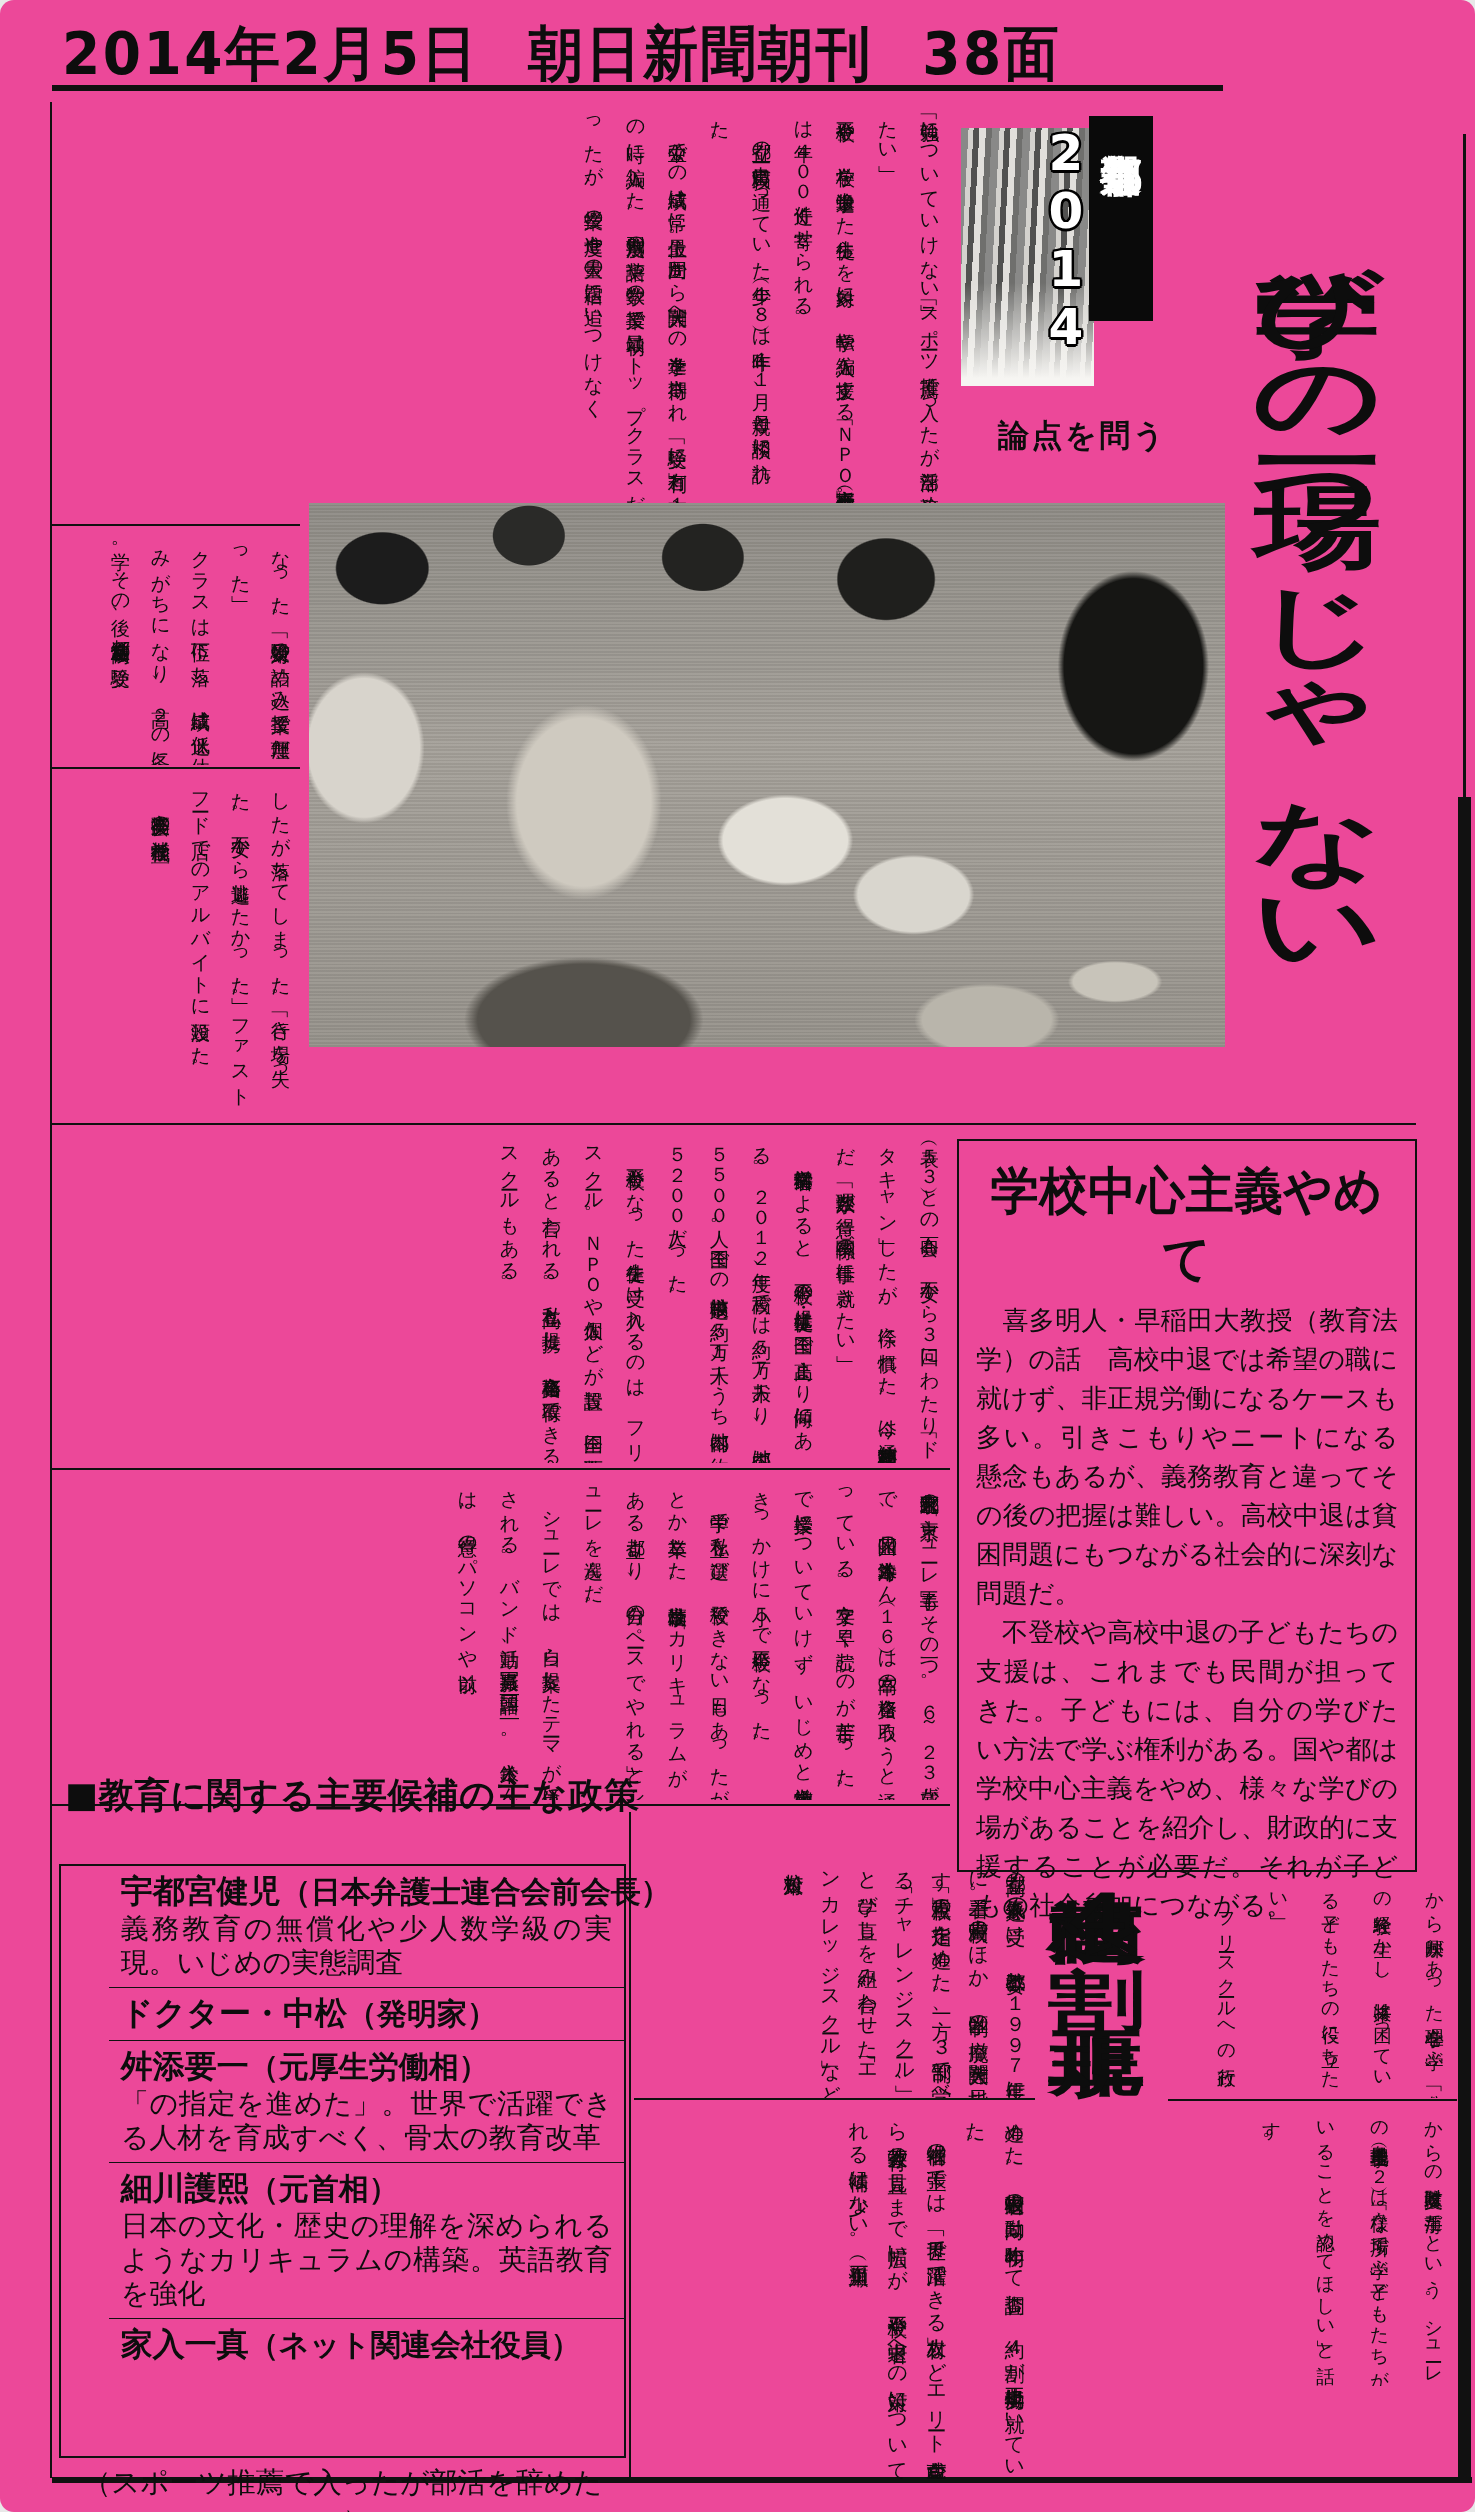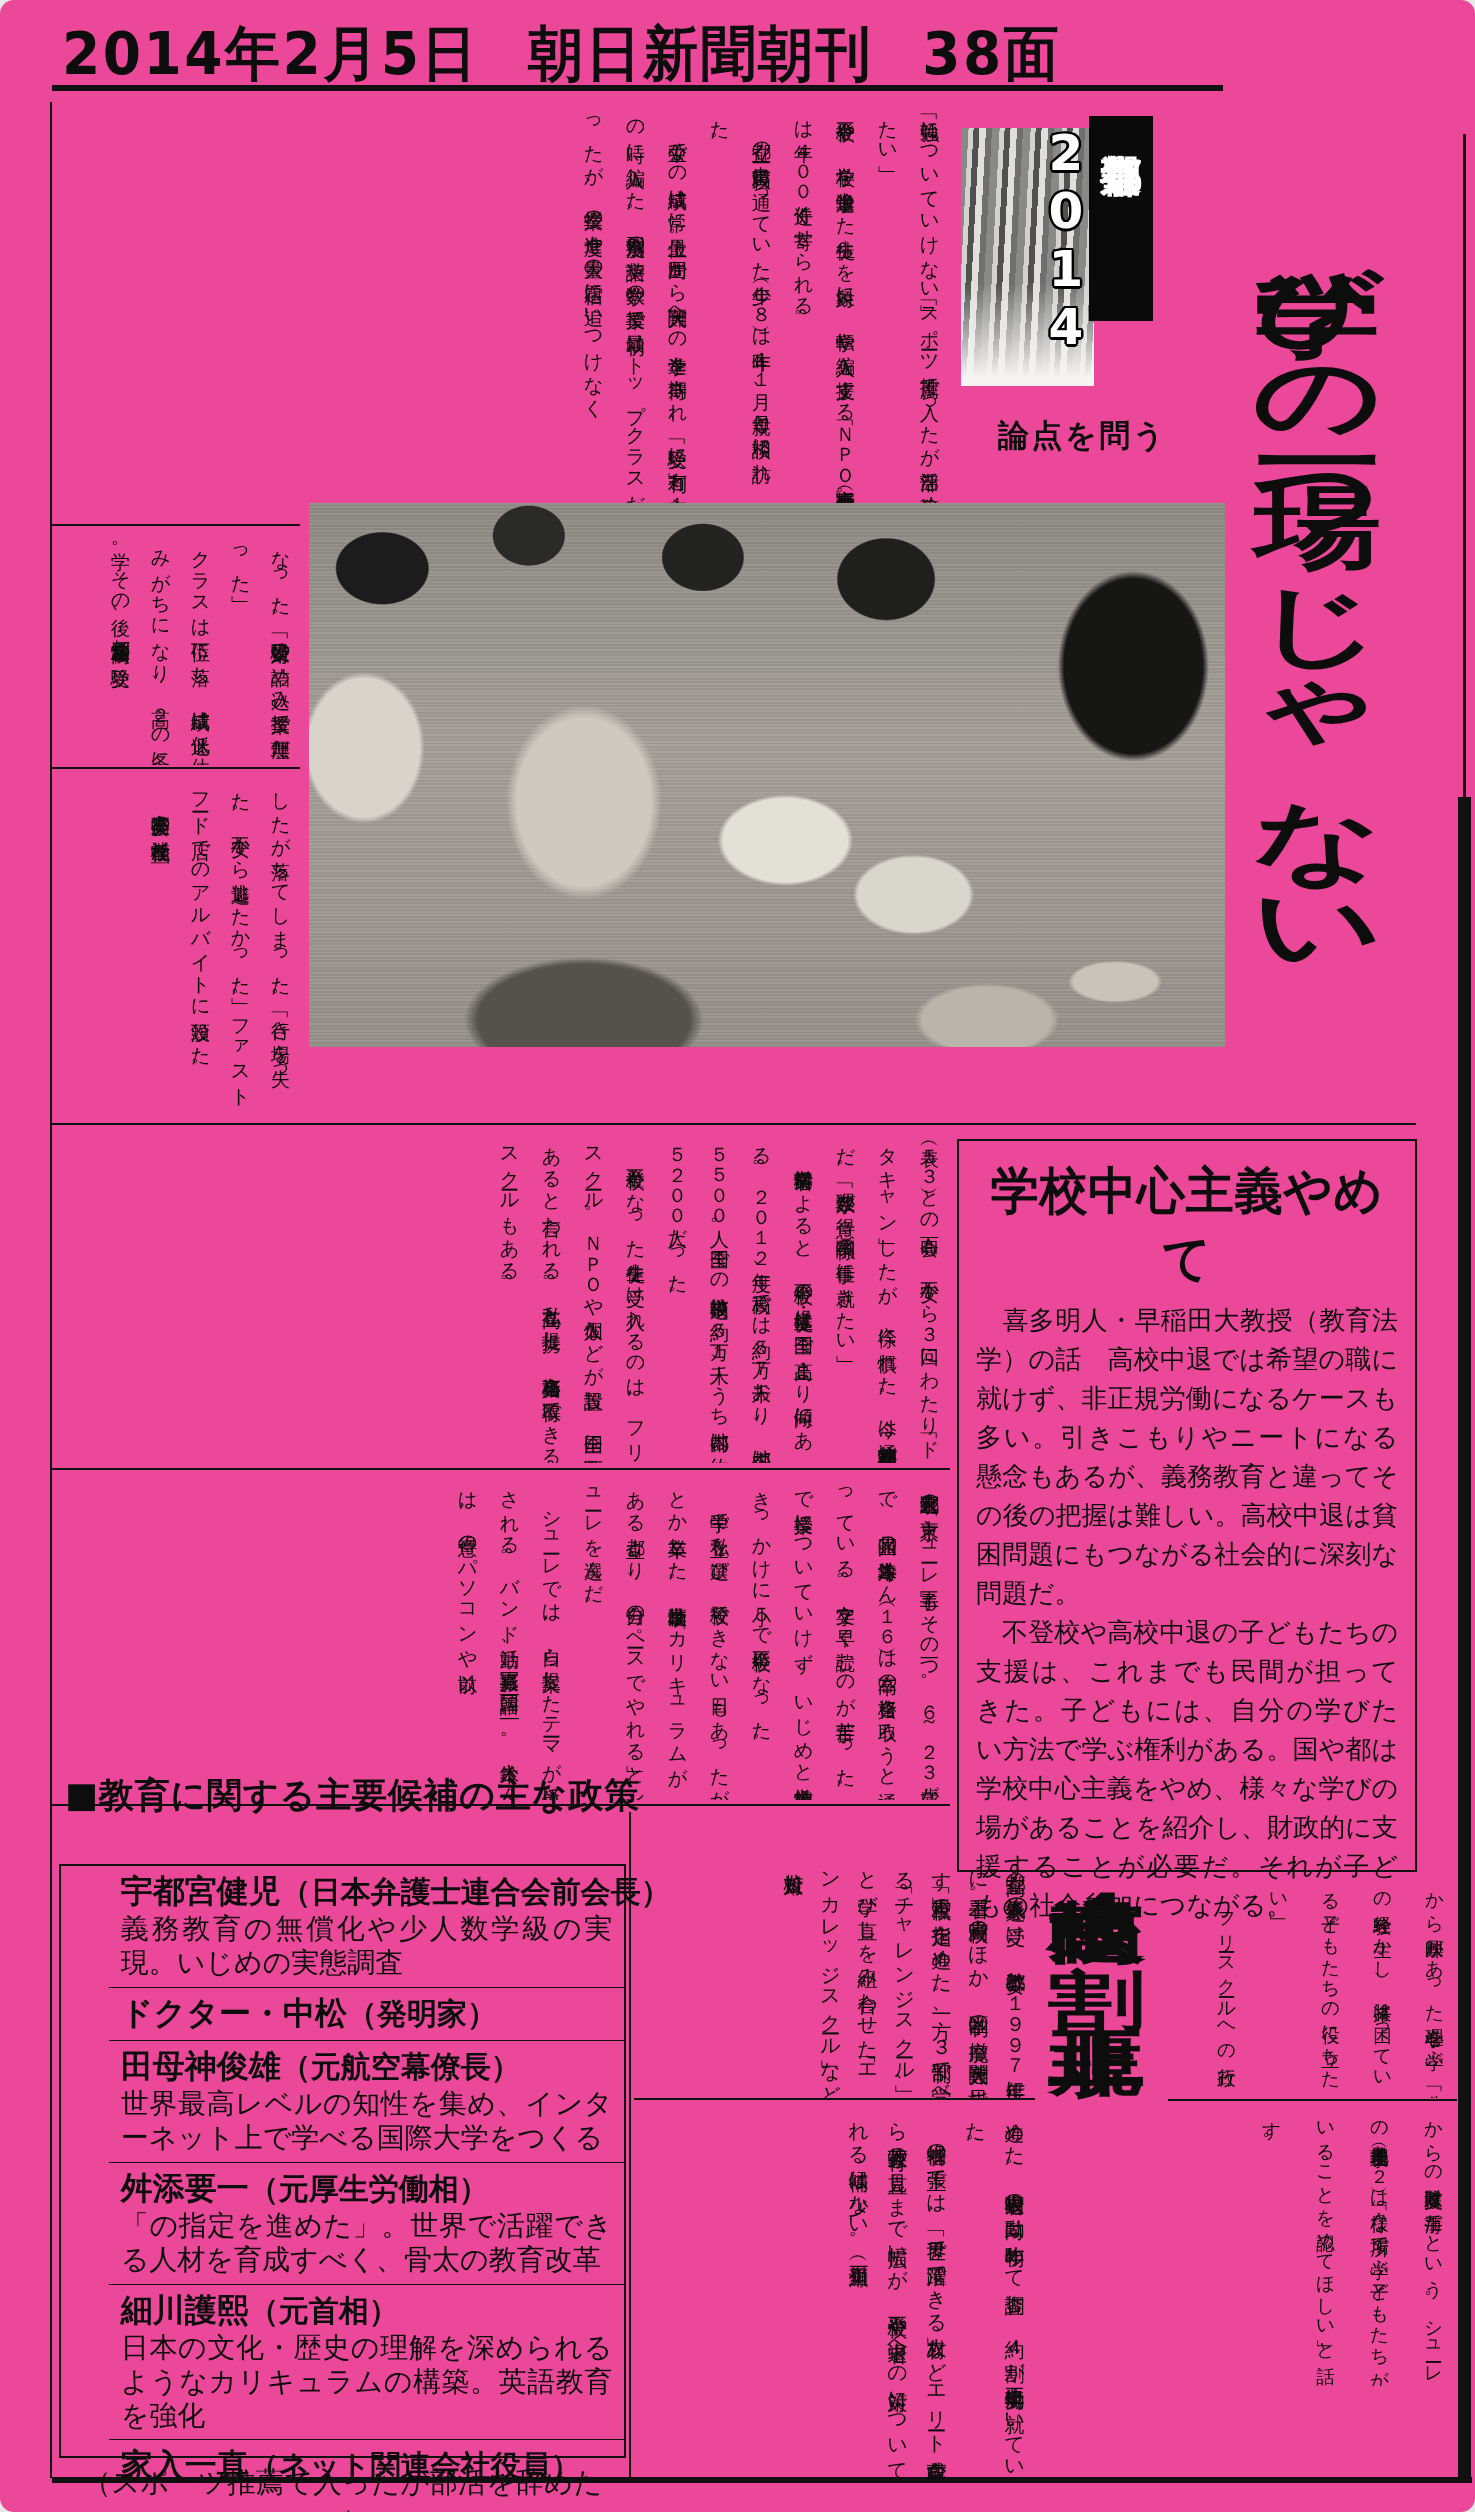--- a/index.html
+++ b/index.html
@@ -200,24 +200,20 @@
   <div class="policy-header">■教育に関する主要候補の主な政策</div>
   <div class="policy-box">
     <div class="policy-row">
       <div class="policy-name"><span>宇都宮健児</span><span class="pt">（日本弁護士連合会前会長）</span></div>
       <div class="policy-text">義務教育の無償化や少人数学級の実現。いじめの実態調査</div>
     </div>
     <div class="policy-row">
       <div class="policy-name"><span>ドクター・中松</span><span class="pt">（発明家）</span></div>
     </div>
     <div class="policy-row">
-      <div class="policy-name"><span>田母神俊雄</span><span class="pt">（元航空幕僚長）</span></div>
-      <div class="policy-text">世界最高レベルの知性を集め、インターネット上で学べる国際大学をつくる</div>
-    </div>
-    <div class="policy-row">
       <div class="policy-name"><span>舛添要一</span><span class="pt">（元厚生労働相）</span></div>
       <div class="policy-text">「の指定を進めた」。世界で活躍できる人材を育成すべく、骨太の教育改革</div>
     </div>
     <div class="policy-row">
       <div class="policy-name"><span>細川護熙</span><span class="pt">（元首相）</span></div>
       <div class="policy-text">日本の文化・歴史の理解を深められるようなカリキュラムの構築。英語教育を強化</div>
     </div>
     <div class="policy-row">
       <div class="policy-name"><span>家入一真</span><span class="pt">（ネット関連会社役員）</span></div>
 

